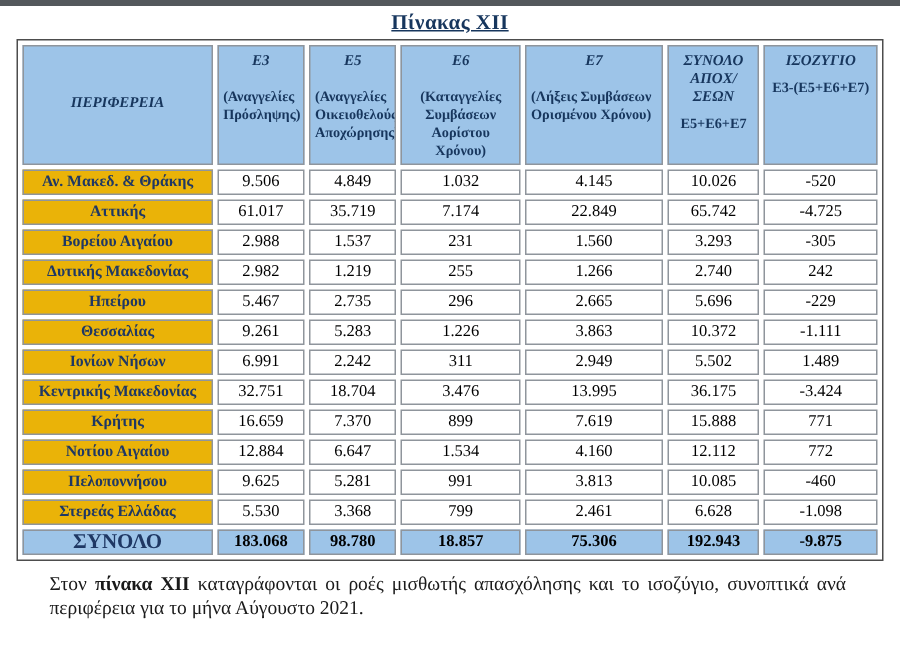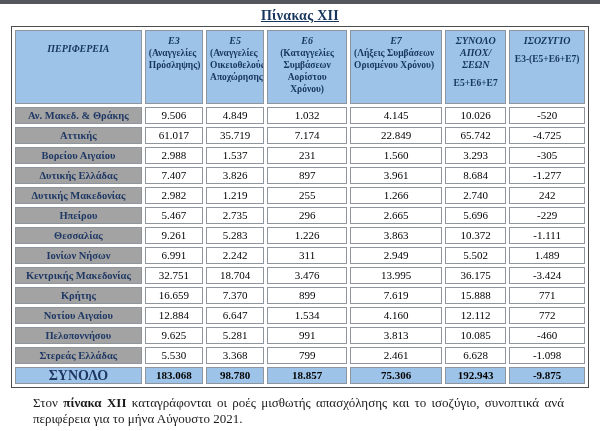--- a/index.html
+++ b/index.html
@@ -41,27 +41,27 @@
     background: #9dc4e8;
     color: #17365d;
     font-weight: bold;
     font-size: 9.5px;
     vertical-align: top;
     padding: 4px 3px 2px 3px;
     line-height: 12px;
     height: 74px;
   }
   th .col-label { text-align: center; font-size: 10px; font-style: italic; }
-  th .col-sub { }
+  th .col-sub { margin-top: 12px; }
   th .col-sub.gap-sm { margin-top: 6px; }
   th .col-sub.align-left { text-align: left; }
   th .col-sub.align-center { text-align: center; }
-  th.region-header { vertical-align: top; padding-top: 12px; font-size: 10.5px; }
+  th.region-header { vertical-align: top; padding-top: 32px; font-size: 10.5px; }
   td.region {
-    background: #a3a3a3;
+    background: #eab308;
     color: #1f3864;
     font-weight: bold;
     font-size: 10.5px;
     text-align: center;
     height: 14px;
     line-height: 13px;
   }
   td.num {
     background: #ffffff;
     color: #000000;
@@ -152,29 +152,20 @@
       <tr>
         <td class="region">Βορείου Αιγαίου</td>
         <td class="num">2.988</td>
         <td class="num">1.537</td>
         <td class="num">231</td>
         <td class="num">1.560</td>
         <td class="num">3.293</td>
         <td class="num">-305</td>
       </tr>
       <tr>
-        <td class="region">Δυτικής Ελλάδας</td>
-        <td class="num">7.407</td>
-        <td class="num">3.826</td>
-        <td class="num">897</td>
-        <td class="num">3.961</td>
-        <td class="num">8.684</td>
-        <td class="num">-1.277</td>
-      </tr>
-      <tr>
         <td class="region">Δυτικής Μακεδονίας</td>
         <td class="num">2.982</td>
         <td class="num">1.219</td>
         <td class="num">255</td>
         <td class="num">1.266</td>
         <td class="num">2.740</td>
         <td class="num">242</td>
       </tr>
       <tr>
         <td class="region">Ηπείρου</td>

